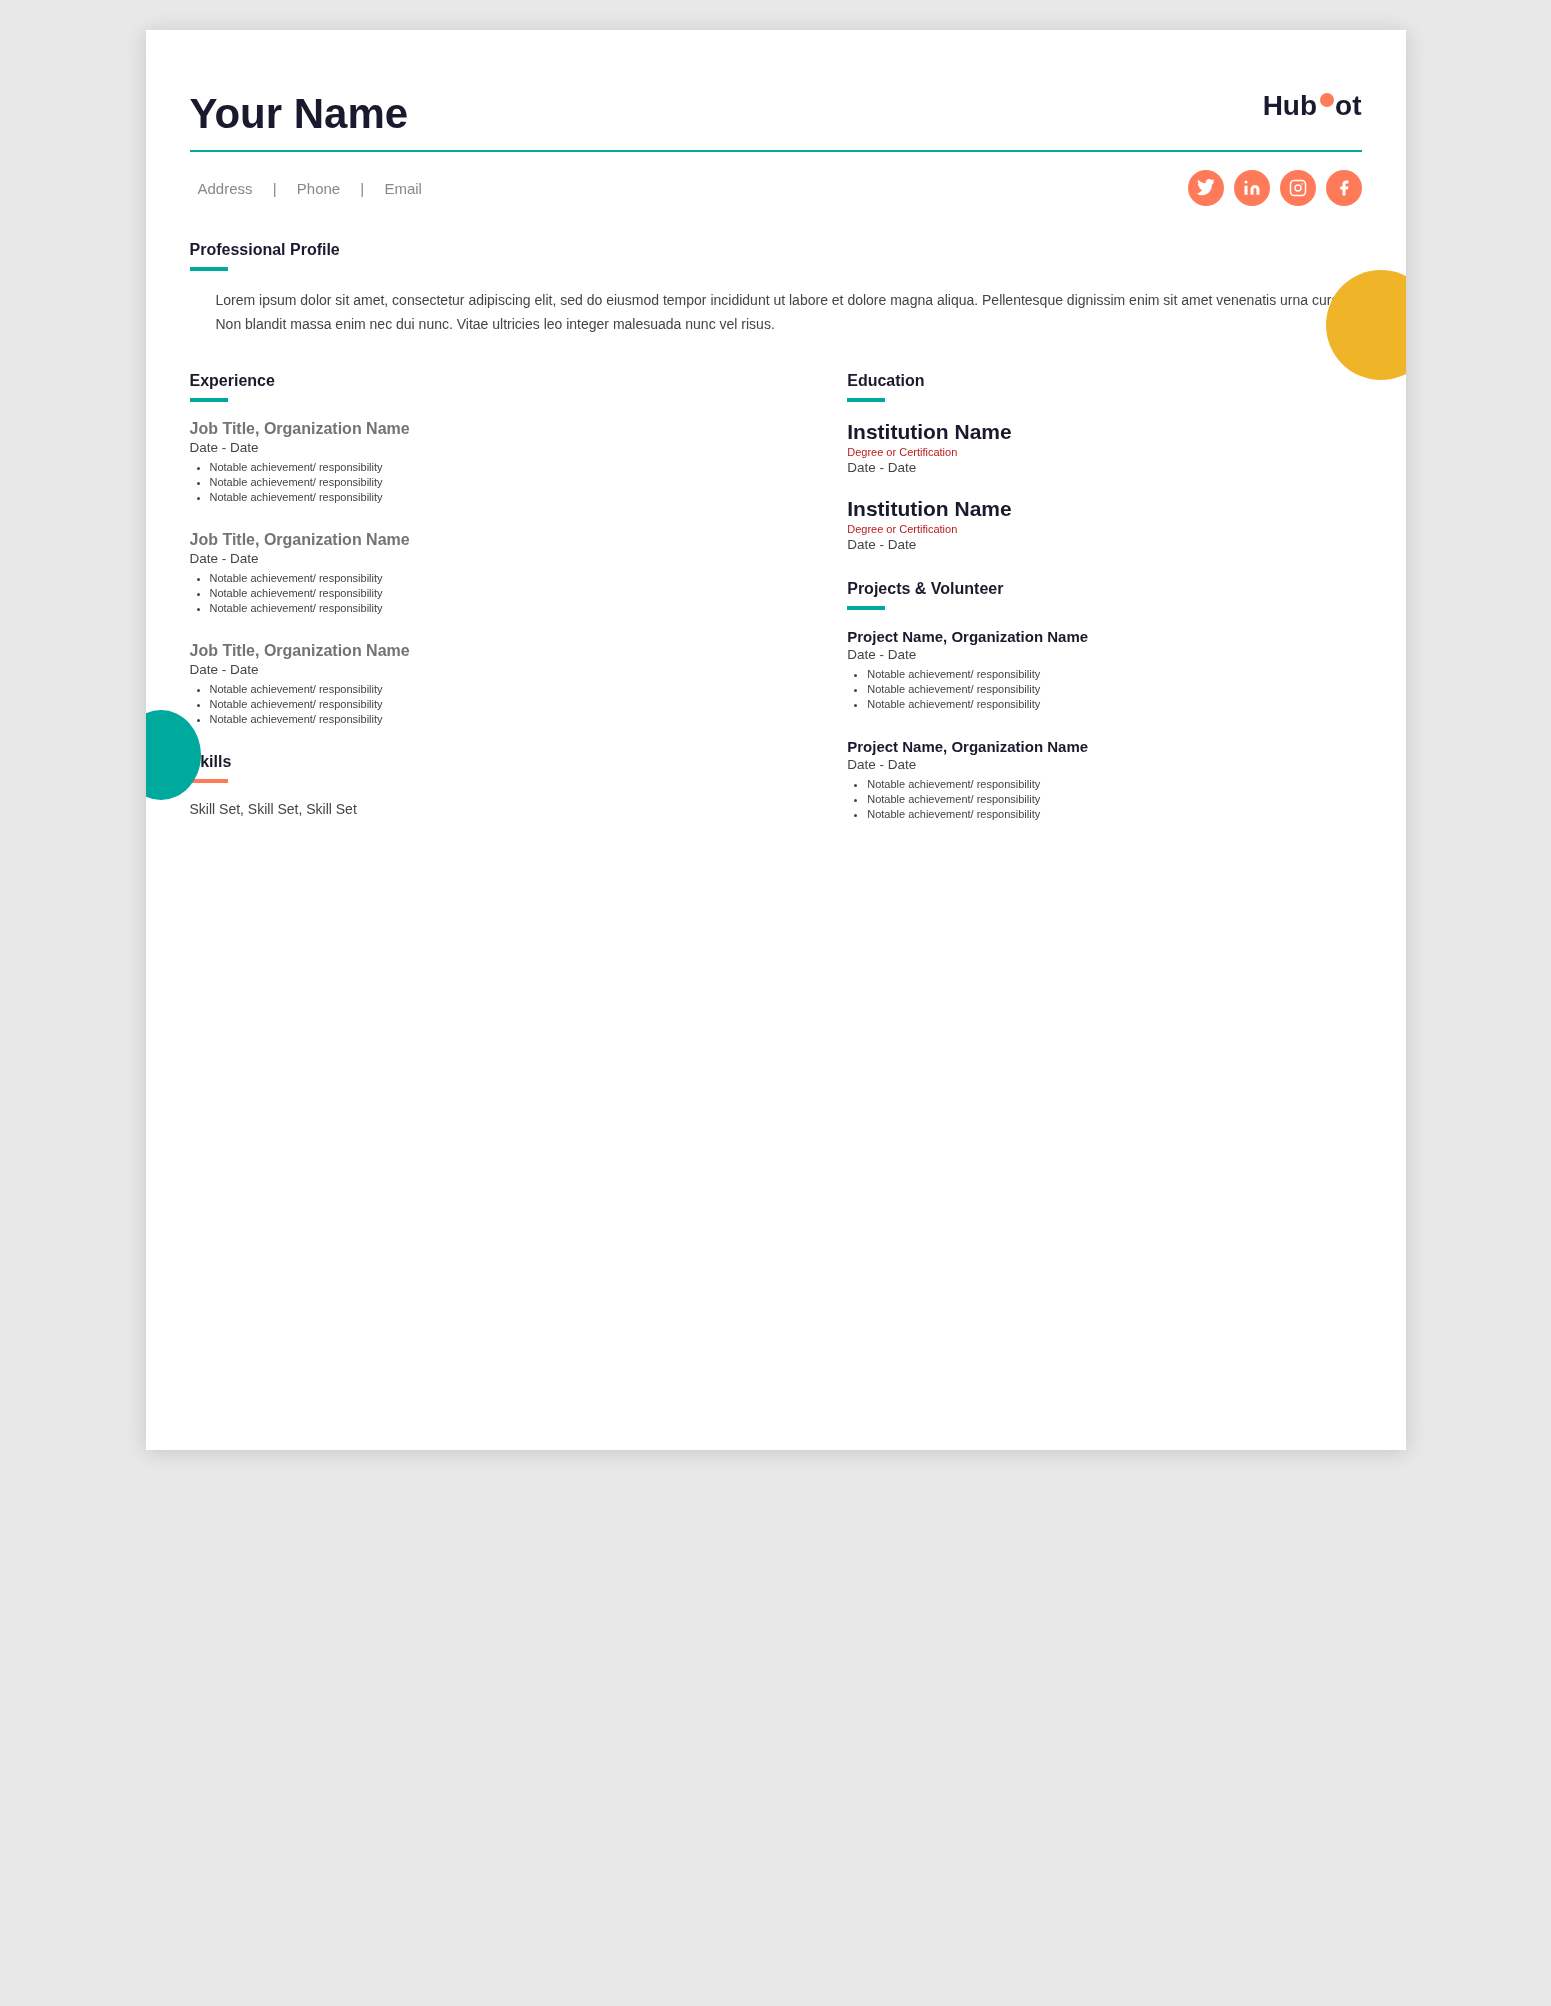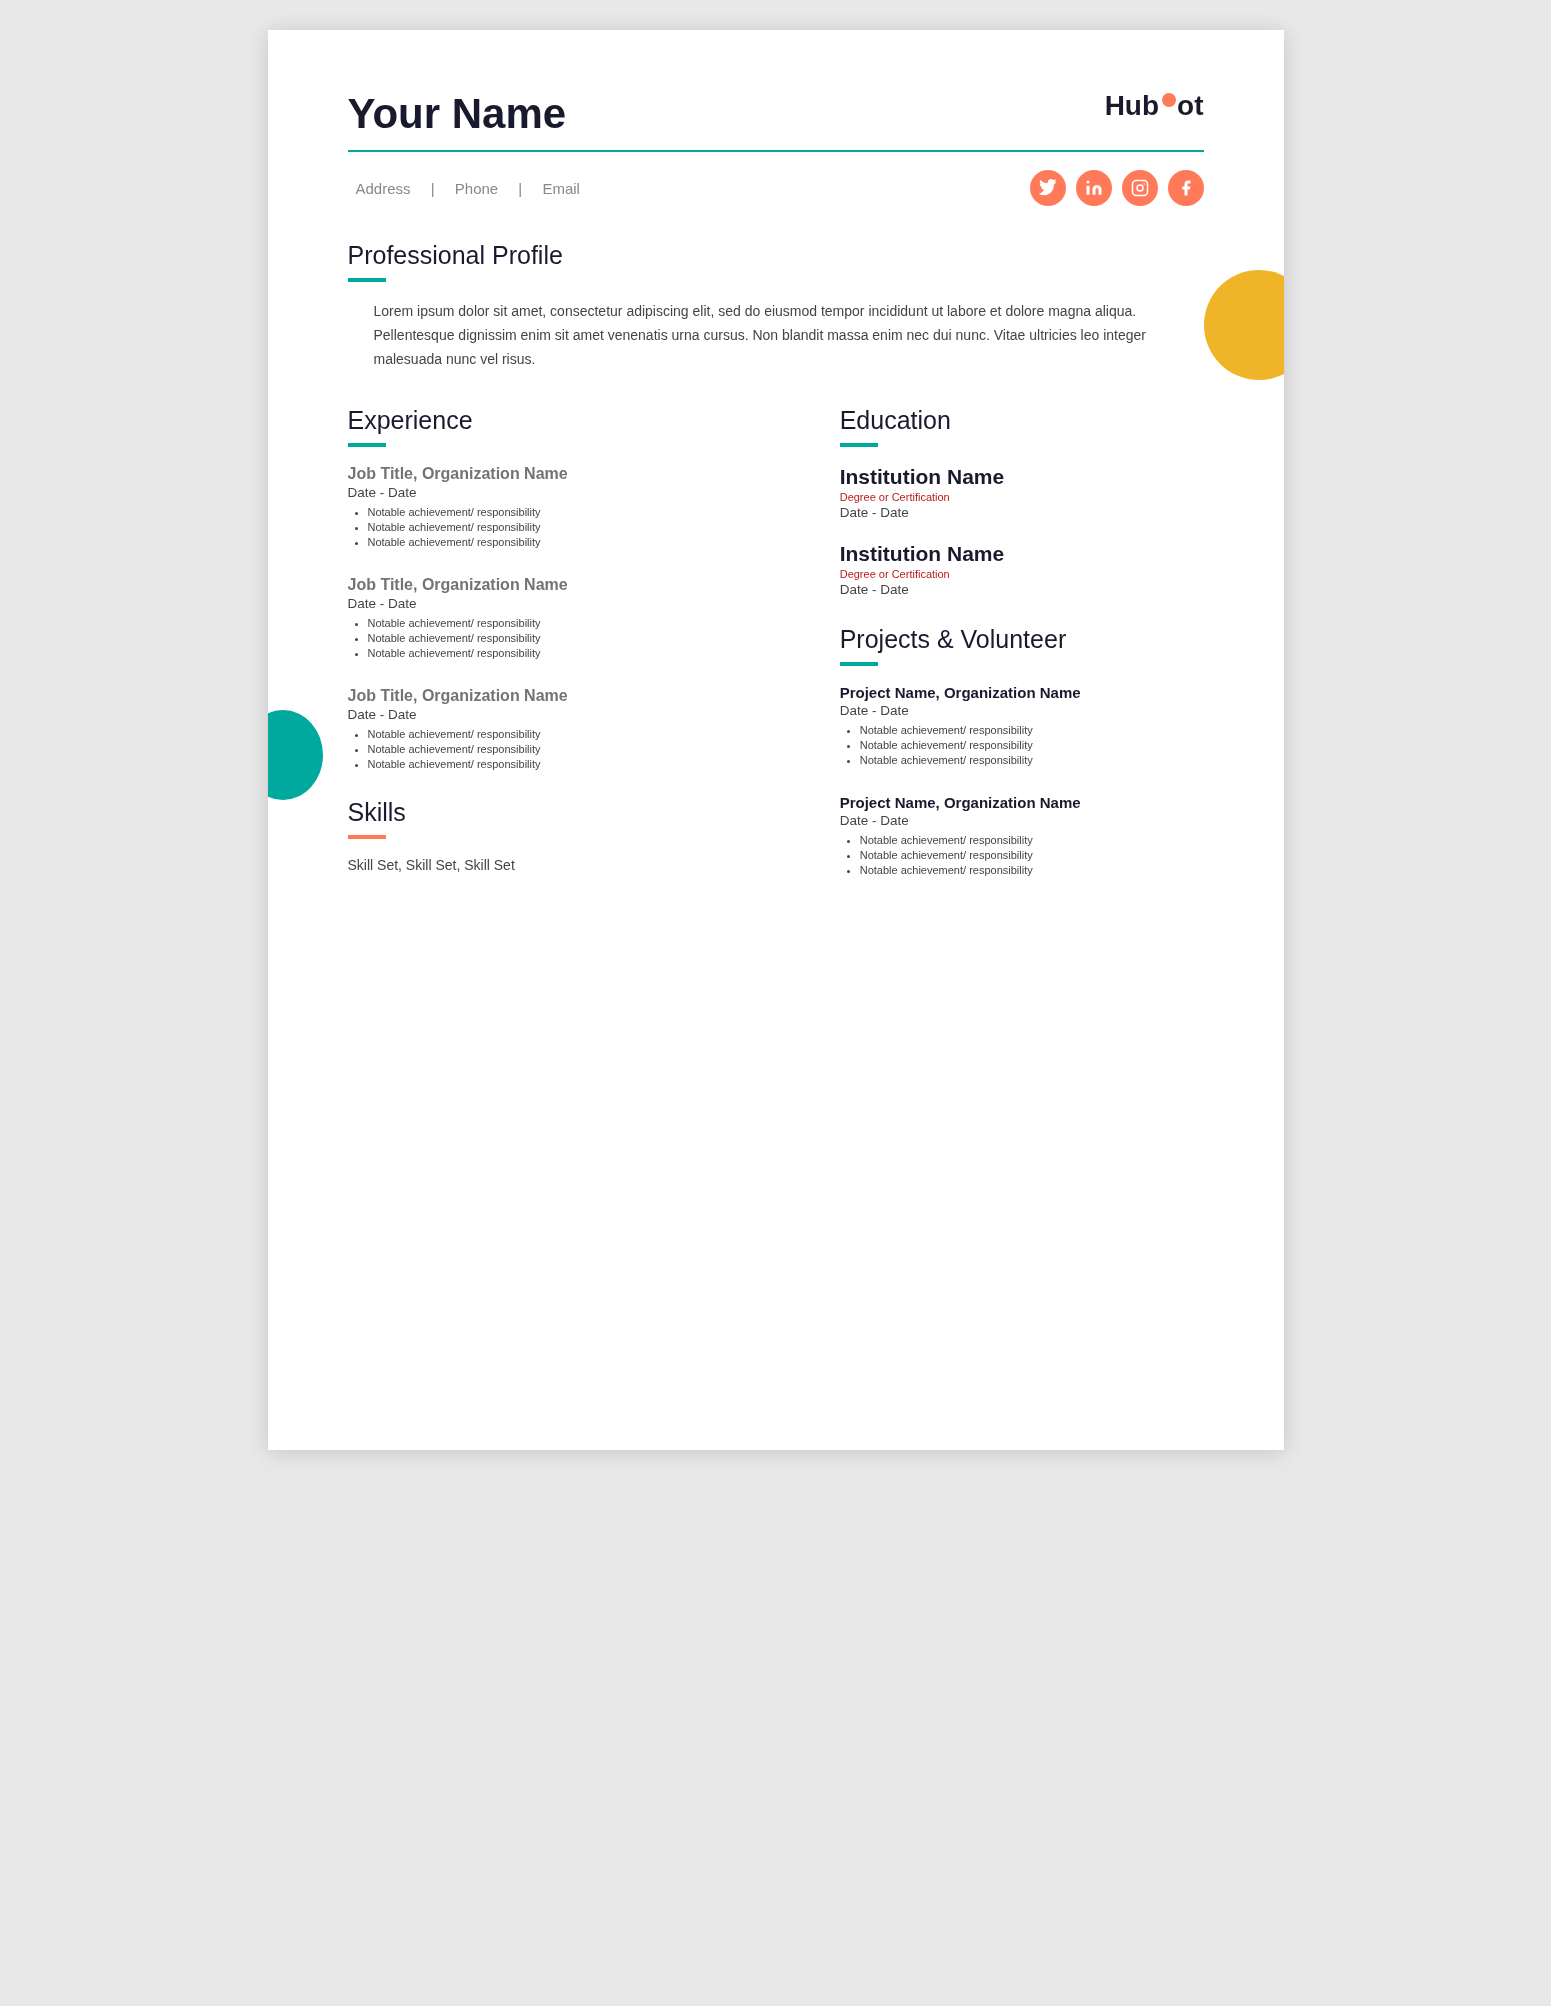--- a/index.html
+++ b/index.html
@@ -7,23 +7,23 @@
       font-family: Arial, sans-serif;
       background: #e8e8e8;
       display: flex;
       justify-content: center;
       align-items: flex-start;
       min-height: 100vh;
       padding: 30px;
     }
     .page {
       background: #fff;
-      width: 1016px;
+      width: 1260px;
       min-height: 1420px;
-      padding: 60px 80px;
+      padding: 60px 44px;
       position: relative;
       overflow: hidden;
       box-shadow: 0 2px 20px rgba(0,0,0,0.15);
     }
     
     .deco-circle-yellow {
       position: absolute;
       right: -30px;
       top: 240px;
       width: 110px;
@@ -104,22 +104,22 @@
       display: flex;
       align-items: center;
       justify-content: center;
       color: white;
       font-size: 16px;
       font-weight: bold;
     }
 
     
     .section-title {
-      font-size: 25px;
-      font-weight: 400;
+      font-size: 16px;
+      font-weight: 700;
       color: #1a1a2e;
       margin-bottom: 8px;
     }
     .section-underline {
       width: 38px;
       height: 4px;
       background: #00A99D;
       margin-bottom: 18px;
     }
     .section-underline-orange {

